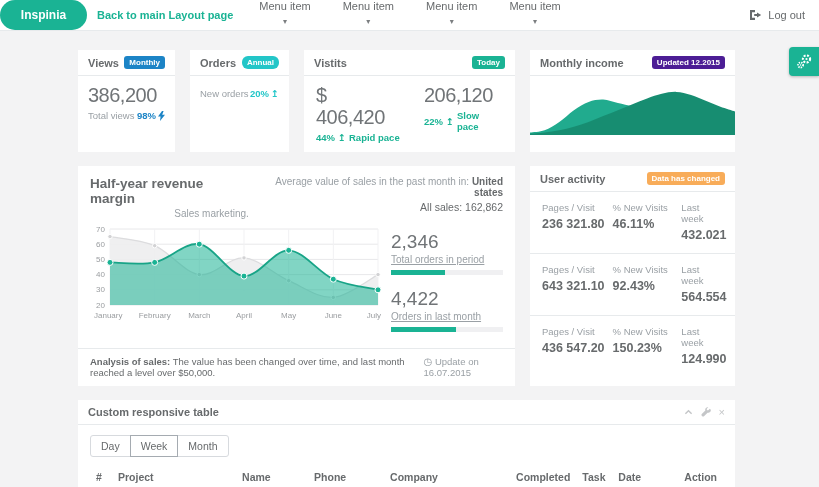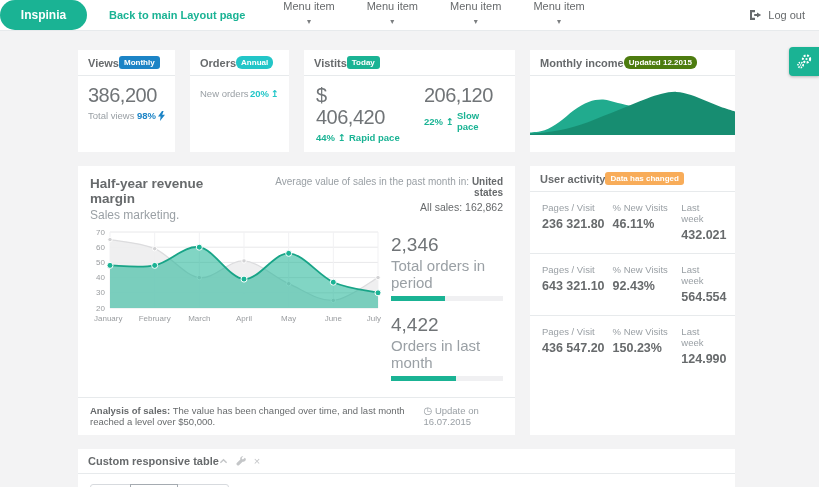--- a/index.html
+++ b/index.html
@@ -5,56 +5,56 @@
   * { box-sizing: border-box; margin: 0; padding: 0; }
   html,body { width:819px; height:487px; overflow:hidden; }
   body {
     background:#f3f3f4;
     font-family:"Liberation Sans","DejaVu Sans",sans-serif;
     color:#676a6c; position:relative; font-size:11px;
   }
   
   .navbar { height:31px; background:#fff; border-bottom:1px solid #e7eaec; display:flex; align-items:stretch; }
   .brand { width:87px; color:#fff; font-size:12px; font-weight:bold; display:flex; align-items:center; justify-content:center;border-radius:15px; }
-  .back-link { display:flex; align-items:center; padding:0 22px; color:#1ab394; font-weight:bold; font-size:11px; cursor:pointer; }
+  .back-link { display:flex; align-items:center; padding:0 10px; color:#1ab394; font-weight:bold; font-size:11px; cursor:pointer; }
   .menu-item { display:flex; align-items:center; gap:5px; padding:0 16px; font-size:11px; color:#676a6c; cursor:pointer;flex-direction:column; }
   .caret { font-size:8px; color:#7b7e80; }
   .nav-right { margin-left:auto; display:flex; align-items:center; gap:6px; padding-right:14px; cursor:pointer; }
   
   .theme-btn { position:absolute; top:47px; right:0; width:30px; height:29px; border-radius:4px 0 0 4px;
     display:flex; align-items:center; justify-content:center; box-shadow:0 1px 3px rgba(0,0,0,.25); cursor:pointer; }
   
   .wrapper { margin:19px 0 0 78px; width:657px; }
   .cards-row { display:grid; grid-template-columns:97px 99px 211px 1fr; gap:15px; }
   .mid-row { display:grid; grid-template-columns:437px 1fr; gap:15px; margin-top:14px; }
   .bottom-row { margin-top:14px; }
   .ibox { background:#fff; }
-  .ibox-title { display:flex; align-items:center; padding:6px 10px; border-bottom:1px solid #e7eaec; min-height:25px; }
+  .ibox-title { display:flex; align-items:center; justify-content:space-between; padding:6px 10px; border-bottom:1px solid #e7eaec; min-height:25px; }
   .ibox-title h5 { font-size:11px; font-weight:bold; color:#676a6c; }
   .badge { font-size:8px; font-weight:bold; color:#fff; padding:2px 5px; border-radius:3px; white-space:nowrap; }
   
   .card-content { padding:8px 10px 9px; }
   .big-value { font-size:20px; font-weight:300; color:#707477; letter-spacing:-.5px; line-height:1.1; }
   .card-bottom { display:flex; justify-content:space-between; align-items:center; margin-top:4px; font-size:9.5px; }
   .muted { color:#9aa0a5; }
   .stat { font-weight:bold; display:inline-flex; align-items:center; gap:2px; font-size:9.5px; }
   .double-content { display:flex; gap:24px; padding:8px 12px 9px; }
   .stat-line { font-size:9.5px; font-weight:bold; margin-top:4px; display:flex; align-items:center; gap:3px; }
   .income-chart { display:block; width:100%; height:59px; }
   
   .rev-header { display:flex; justify-content:space-between; padding:10px 12px 2px; }
   .rev-header h4 { font-size:13.5px; font-weight:bold; color:#676a6c; }
-  .rev-sub { font-size:12px; color:#9aa0a5; margin-top:2px; }
+  .rev-sub { font-size:10px; color:#9aa0a5; margin-top:2px;text-align:right; }
   .rev-notes { text-align:right; font-size:10px; color:#9aa0a5; }
   .rev-notes .line2 { margin-top:3px; color:#676a6c; font-size:10.5px; }
   .rev-body { display:flex; padding:2px 12px 0; }
   .chart-wrap { flex:1; }
   .rev-stats { width:120px; padding:8px 0 0 8px; }
   .rev-stat-value { font-size:19px; font-weight:300; color:#707477; }
-  .rev-stat-label { font-size:15px; color:#9aa0a5; margin:1px 0 5px; }
+  .rev-stat-label { font-size:10px; color:#9aa0a5; margin:1px 0 5px;text-decoration:underline; }
   .progress { height:5px; background:#f0f0f2; margin-bottom:13px; }
   .progress-fill { height:100%; }
   .rev-footer { border-top:1px solid #e7eaec; margin-top:3px; padding:7px 12px 8px; display:flex; justify-content:space-between; font-size:9.5px; align-items:center; }
   .clock { font-family:"DejaVu Sans",sans-serif; font-size:10px; }
   
   .ua-row { display:grid; grid-template-columns:39% 38% 23%; padding:10px 12px 11px; border-bottom:1px solid #e7eaec; }
   .ua-row:last-child { border-bottom:none; }
   .ua-label { font-size:9.5px; color:#9aa0a5; }
   .ua-value { font-size:12.5px; font-weight:bold; color:#676a6c; margin-top:4px; }
   
@@ -175,21 +175,21 @@
             <span>↥</span>
             <span>Slow pace</span>
           </div>
         </div>
       </div>
     </div>
 
     <div class="ibox">
       <div class="ibox-title">
         <h5>Monthly income</h5>
-        <span class="badge" style="background-color: #4d7c0f; border-radius: 6px;">Updated 12.2015</span>
+        <span class="badge" style="background-color: #4c1d95;">Updated 12.2015</span>
       </div>
       <svg id="income-chart" class="income-chart" viewBox="0 0 205 59" preserveAspectRatio="none">
           <path d="M 0 56.6 C 2.433333333333333 56.21666666666667 9.716666666666665 56.06666666666666 14.6 54.3 C 19.483333333333334 52.53333333333333 24.416666666666668 49.35 29.3 46 C 34.18333333333334 42.65 39.016666666666666 37.53333333333334 43.9 34.2 C 48.78333333333333 30.86666666666667 53.71666666666667 27.766666666666666 58.6 26 C 63.483333333333334 24.233333333333334 68.31666666666666 23.416666666666668 73.2 23.6 C 78.08333333333334 23.783333333333335 83.01666666666668 26.01666666666667 87.9 27.1 C 92.78333333333333 28.183333333333334 97.63333333333334 29.5 102.5 30.1 C 107.36666666666666 30.700000000000003 112.21666666666665 30.4 117.1 30.7 C 121.98333333333333 31 126.91666666666667 31.316666666666663 131.8 31.9 C 136.68333333333334 32.483333333333334 141.51666666666668 33.21666666666667 146.4 34.2 C 151.28333333333333 35.18333333333334 156.21666666666667 36.61666666666667 161.1 37.8 C 165.98333333333332 38.98333333333333 170.81666666666666 40.31666666666666 175.7 41.3 C 180.58333333333331 42.28333333333333 185.51666666666668 42.91666666666667 190.4 43.7 C 195.28333333333333 44.483333333333334 202.56666666666666 45.61666666666667 205 46 L 205 59 L 0 59 Z" fill="#21ab8e"></path>
           <path d="M 0 57.8 C 2.433333333333333 57.599999999999994 9.716666666666665 57.18333333333334 14.6 56.6 C 19.483333333333334 56.016666666666666 24.416666666666668 55.28333333333333 29.3 54.3 C 34.18333333333334 53.31666666666666 39.016666666666666 52.083333333333336 43.9 50.7 C 48.78333333333333 49.31666666666667 53.71666666666667 47.766666666666666 58.6 46 C 63.483333333333334 44.233333333333334 68.31666666666666 42.06666666666667 73.2 40.1 C 78.08333333333334 38.13333333333333 83.01666666666668 36.16666666666667 87.9 34.2 C 92.78333333333333 32.233333333333334 97.63333333333334 30.26666666666667 102.5 28.3 C 107.36666666666666 26.333333333333332 112.21666666666665 24.166666666666664 117.1 22.4 C 121.98333333333333 20.633333333333333 126.91666666666667 18.78333333333333 131.8 17.7 C 136.68333333333334 16.616666666666667 141.51666666666668 15.700000000000001 146.4 15.9 C 151.28333333333333 16.1 156.21666666666667 17.416666666666664 161.1 18.9 C 165.98333333333332 20.383333333333333 170.81666666666666 22.833333333333336 175.7 24.8 C 180.58333333333331 26.766666666666666 185.51666666666668 28.933333333333334 190.4 30.7 C 195.28333333333333 32.46666666666667 202.56666666666666 34.61666666666667 205 35.4 L 205 59 L 0 59 Z" fill="#178d71"></path>
         </svg>
     </div>
   </div>
 
   <div class="mid-row">
 

